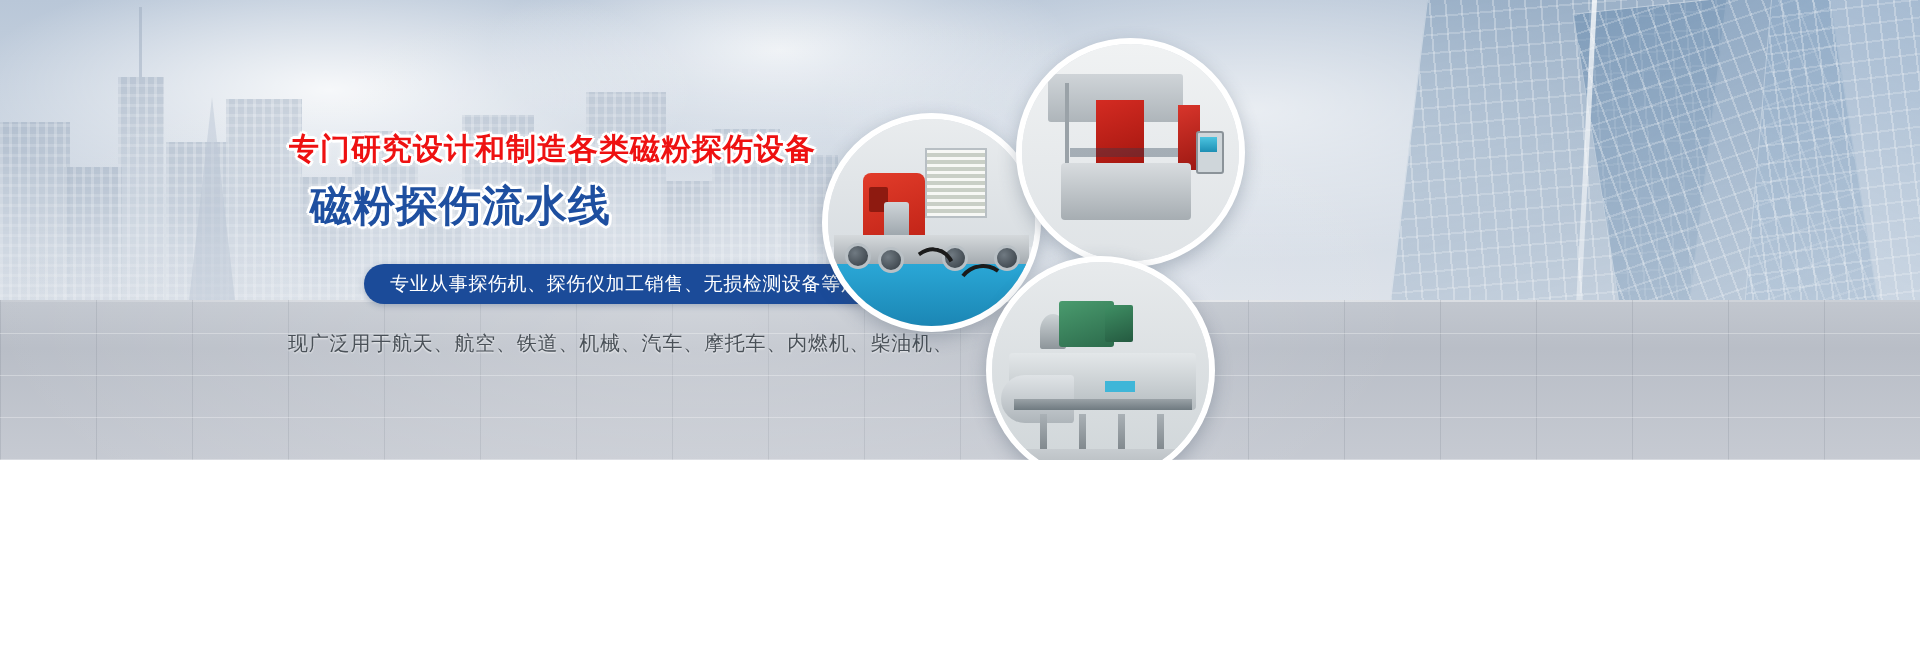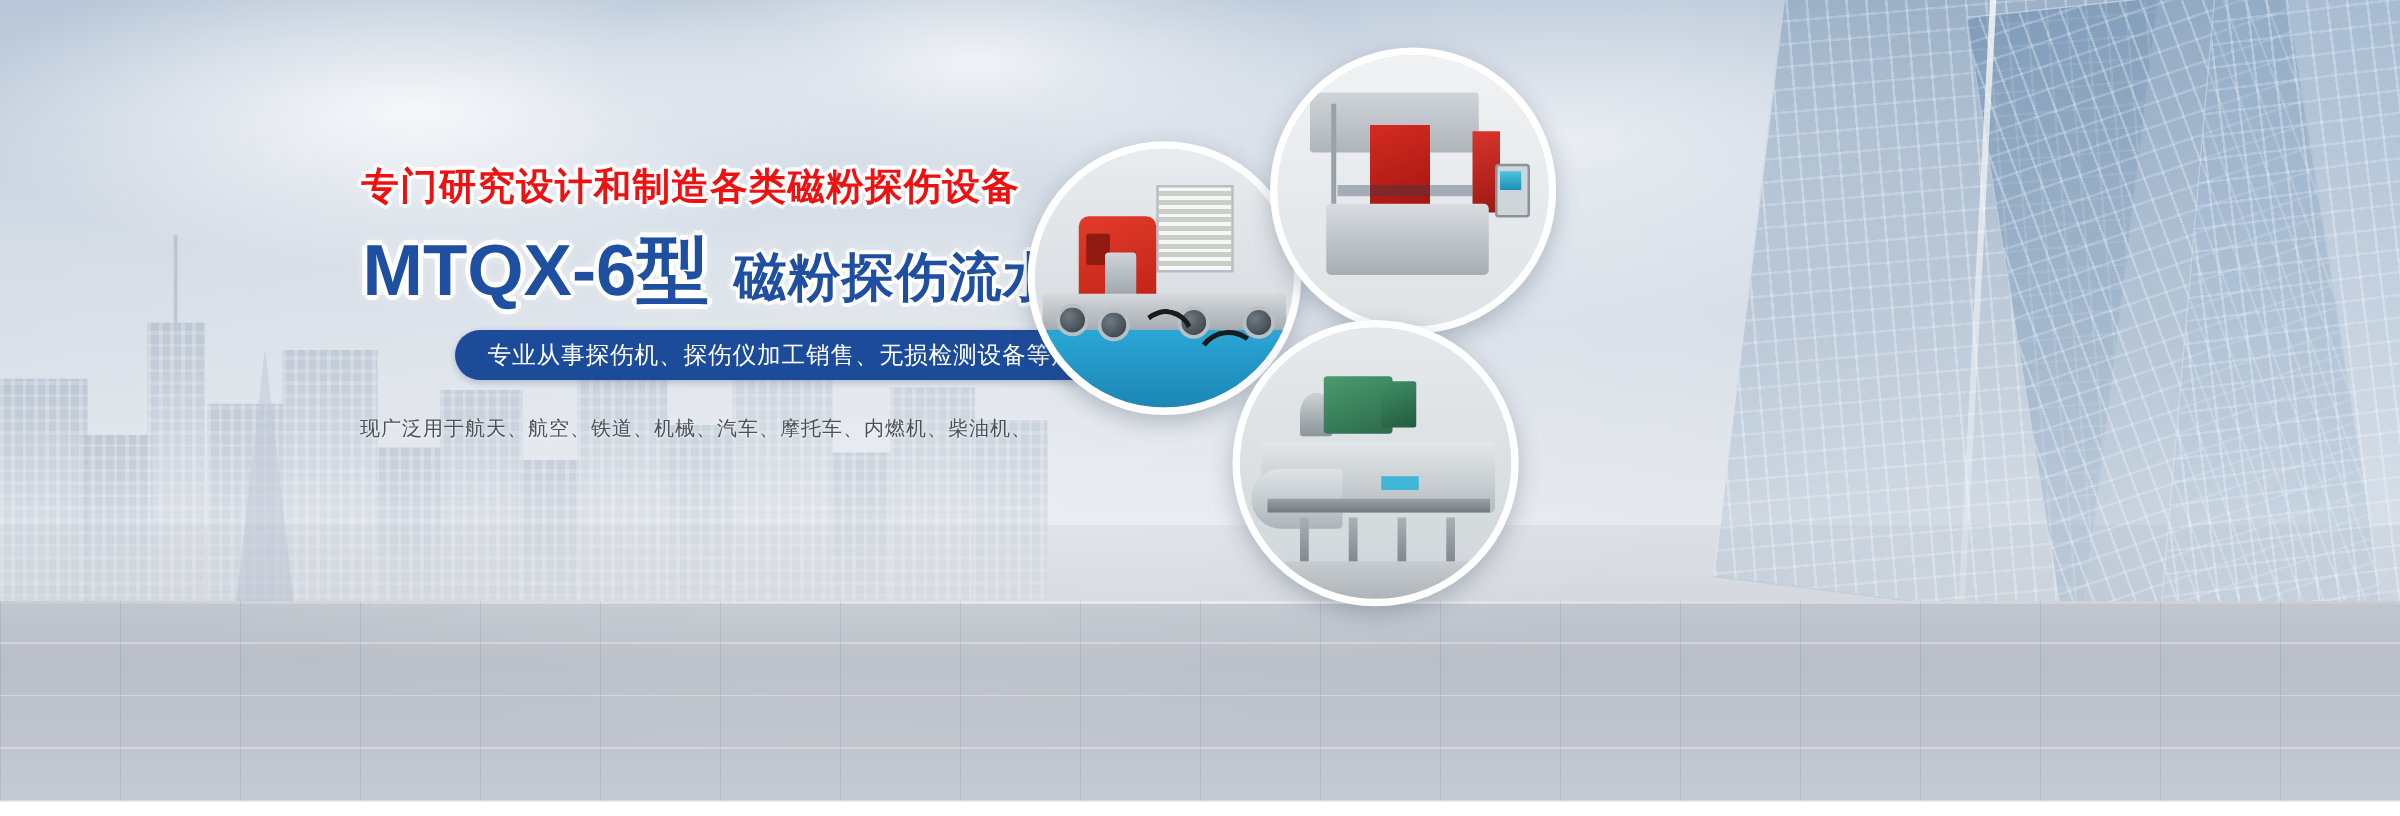--- a/index.html
+++ b/index.html
@@ -4,21 +4,21 @@
 <style>
   * { box-sizing: border-box; margin: 0; padding: 0; }
   html, body {
     width: 1920px; height: 653px;
     overflow: hidden;
     font-family: "Liberation Sans", "DejaVu Sans", sans-serif;
   }
 
   .banner {
     position: relative;
-    width: 1920px; height: 641px;
+    width: 1920px; height: 460px;
     overflow: hidden;
     background: linear-gradient(180deg,
         #cfd8e4 0%,
         #d8dfe8 18%,
         #e2e7ee 38%,
         #e8ebf0 52%,
         #dfe2e8 62%,
         #d2d6dd 78%,
         #c8ccd4 100%);
   }
@@ -140,21 +140,21 @@
     background: #1b4b99;
     border-radius: 20px;
     color: #ffffff;
     font-size: 19px; font-weight: 400; letter-spacing: .6px;
     white-space: nowrap;
     box-shadow: 0 2px 6px rgba(20,50,100,.25);
   }
 
   .desc { position: absolute; left: 288px; top: 328px; }
   .desc-line {
-    font-size: 16px; line-height: 31px; color: #4a5158; letter-spacing: .8px;
+    font-size: 20px; line-height: 31px; color: #4a5158; letter-spacing: .8px;
     white-space: nowrap;
     text-shadow: 0 1px 2px rgba(255,255,255,.8);
   }
 
   
   .photo {
     position: absolute; border-radius: 50%;
     border: 6px solid #ffffff;
     overflow: hidden;
     box-shadow: 0 6px 18px rgba(60,75,95,.30);
@@ -267,21 +267,20 @@
     <div class="floor-grid"></div>
   </div>
 
   <div class="vignette"></div>
 
   <div class="copy">
 
     <div class="headline-red">专门研究设计和制造各类磁粉探伤设备</div>
 
     <div class="title-row">
-      <span class="title-main">MTQX-6型</span>
       <span class="title-sub">磁粉探伤流水线</span>
     </div>
 
     <div class="pill">专业从事探伤机、探伤仪加工销售、无损检测设备等产品</div>
 
     <div class="desc">
       <div class="desc-line">现广泛用于航天、航空、铁道、机械、汽车、摩托车、内燃机、柴油机、</div>
     </div>
   </div>
 

